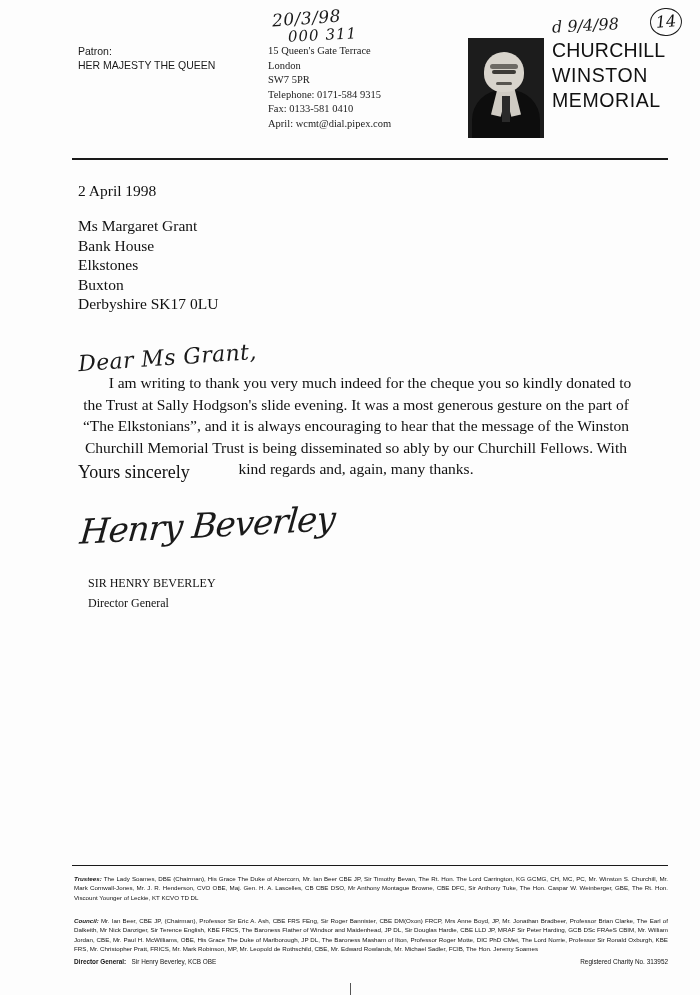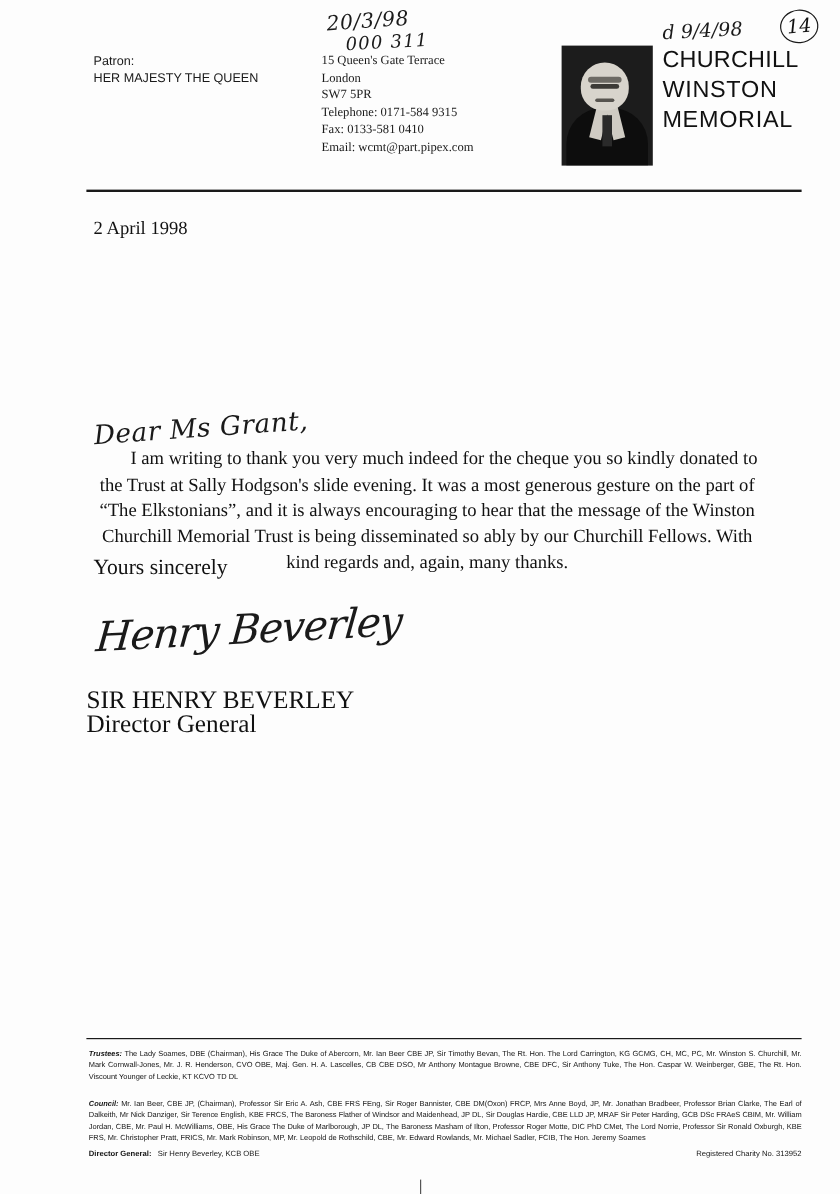--- a/index.html
+++ b/index.html
@@ -201,22 +201,22 @@
     text-align: center;
   }
   .body-para .indent { display: inline-block; width: 28px; }
   #closing {
     position: absolute;
     left: 78px; top: 462px;
     font-size: 18px;
   }
   .signer {
     position: absolute;
-    left: 72px; top: 574px;
-    font-size: 21px;
+    left: 88px; top: 574px;
+    font-size: 12px;
     line-height: 19.5px;
     font-family: Liberation Serif, serif;
   }
 
   
   .footer-rule {
     position: absolute;
     left: 72px; right: 32px; top: 865px;
     height: 1.4px;
     background: #1a1a1a;
@@ -266,21 +266,21 @@
     <div>Patron:</div>
     <div>HER MAJESTY THE QUEEN</div>
   </div>
 
   <div class="addr-block">
     <div>15 Queen's Gate Terrace</div>
     <div>London</div>
     <div>SW7 5PR</div>
     <div>Telephone: 0171-584 9315</div>
     <div>Fax: 0133-581 0410</div>
-    <div>Email: wcmt@part.pipex.com</div>
+    <div>April: wcmt@dial.pipex.com</div>
   </div>
 
   <div class="logo">
     <div class="logo-photo">
       <div class="body"></div>
       <div class="collarL"></div>
       <div class="collarR"></div>
       <div class="tie"></div>
       <div class="face"></div>
       <div class="brow"></div>
@@ -291,20 +291,27 @@
       <div>CHURCHILL</div>
       <div>WINSTON</div>
       <div>MEMORIAL</div>
     </div>
   </div>
 
   <div class="hrule"></div>
 
   <div class="letter" id="letter-date" style="position:absolute;">2 April 1998</div>
 
+  <div class="recipient">
+    <div>Ms Margaret Grant</div>
+    <div>Bank House</div>
+    <div>Elkstones</div>
+    <div>Buxton</div>
+    <div>Derbyshire SK17 0LU</div>
+  </div>
 
   <div class="hand" id="ann-salutation">Dear Ms Grant,</div>
 
   <div class="body-para"><span class="indent"></span><span>I am writing to thank you very much indeed for the cheque you so kindly donated to the Trust at Sally Hodgson's slide evening.   It was a most generous gesture on the part of “The Elkstonians”, and it is always encouraging to hear that the message of the Winston Churchill Memorial Trust is being disseminated so ably by our Churchill Fellows.   With kind regards and, again, many thanks.</span></div>
 
   <div id="closing">Yours sincerely</div>
 
   <div class="hand" id="ann-signature">Henry Beverley</div>
 
   <div class="signer">

